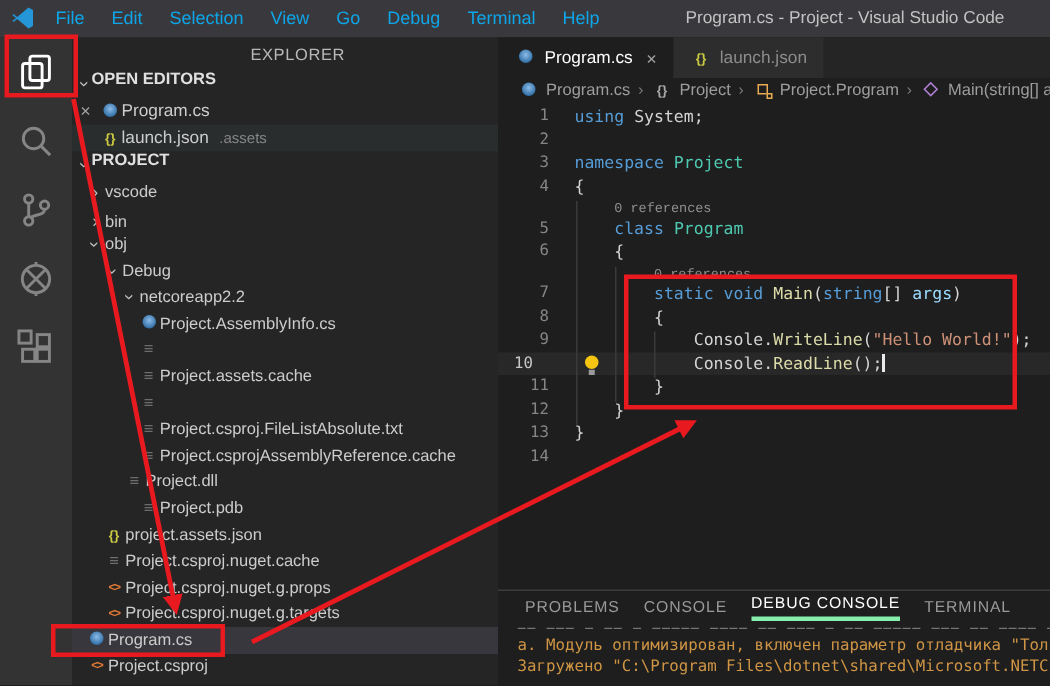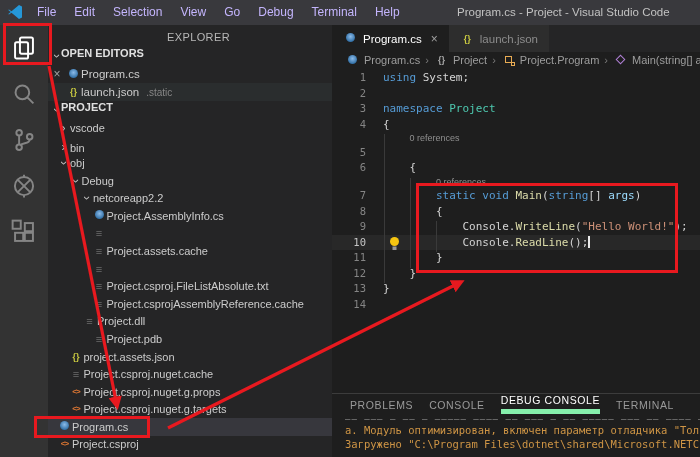--- a/index.html
+++ b/index.html
@@ -4,21 +4,21 @@
 <style>
   * { box-sizing: border-box; margin:0; padding:0; }
   html,body { background:#1e1e1e; }
   body { font-family:"Liberation Sans", sans-serif; }
   #screen { position:relative; width:700px; height:457px; overflow:hidden; background:#1e1e1e; }
 
   
   #titlebar { position:absolute; left:0; top:0; width:700px; height:25px; background:#39393d; }
   #vscode-logo { position:absolute; left:8px; top:4px; }
   #menubar { position:absolute; left:28px; top:0; height:25px; display:flex; }
-  .menu-item { line-height:25px; padding:0 9px; font-size:12px; color:#c4b5fd; cursor:default; }
+  .menu-item { line-height:25px; padding:0 9px; font-size:12px; color:#0ea5e9; cursor:default; }
   #win-title { position:absolute; left:457px; top:0; line-height:25px; font-size:11.5px; color:#c2c2c2; white-space:nowrap; }
 
   
   #activitybar { position:absolute; left:0; top:25px; width:48px; height:432px; background:#333333; }
   .act-icon { width:48px; height:46px; display:flex; align-items:center; justify-content:center; color:#858585; }
   .act-icon.active { color:#ffffff; }
   .act-icon svg { stroke:currentColor; fill:none; stroke-width:1.2; }
 
   
   #sidebar { position:absolute; left:48px; top:25px; width:284px; height:432px; background:#252526; overflow:hidden; }
@@ -53,34 +53,34 @@
   .ic-braces { color:#a8a8a8; font-weight:bold; font-size:9px; }
   .cls-ic { display:inline-block; width:7px; height:7px; border:1.5px solid #e8ab53; position:relative; }
   .cls-ic i { position:absolute; right:-4px; bottom:-4px; width:4px; height:4px; border:1.5px solid #e8ab53; background:#1e1e1e; display:block; }
   .mth-ic { display:inline-block; width:7px; height:7px; border:1.5px solid #b180d7; transform:rotate(45deg); }
 
   #code { position:relative; padding-top:2px; font-family:"DejaVu Sans Mono", monospace; font-size:11px; }
   .code-row { display:flex; height:15.5px; line-height:15.5px; }
   .code-row.lens-row { height:12.5px; line-height:12.5px; }
   .code-row.current { background:#282828; }
   .ln { width:34px; flex:none; text-align:right; color:#858585; font-size:10.5px; }
-  .ln.cur { color:#c6c6c6; }
+  .ln.cur { color:#c6c6c6;text-align:center; }
   .ct { white-space:pre; padding-left:17px; }
   .tk-k{color:#569cd6} .tk-ty{color:#4ec9b0} .tk-fn{color:#dcdcaa}
   .tk-pa{color:#9cdcfe} .tk-s{color:#ce9178} .tk-p{color:#d4d4d4}
-  .tk-lens { font-family:Liberation Sans, sans-serif; font-size:9px; color:#8f8f8f; }
+  .tk-lens { font-family:Liberation Mono, monospace; font-size:9px; color:#8f8f8f; }
   .cursor { display:inline-block; width:1.5px; height:12px; background:#eaeaea; vertical-align:-2px; }
   .indent-guide { position:absolute; width:1px; background:#3a3a3a; }
   #lightbulb { position:absolute; left:56px; top:211px; }
 
   
   #panel { position:absolute; left:332px; top:393px; width:368px; height:64px; background:#1e1e1e; border-top:1px solid #3c3c3c; }
   #panel-tabs { height:20px; display:flex; gap:16px; padding-left:18px; align-items:flex-end; }
   .ptab { font-size:10.5px; letter-spacing:0.6px; color:#9a9a9a; padding-bottom:3px; }
-  .ptab.active { color:#ffffff; border-bottom:5px solid #86efac; }
+  .ptab.active { color:#ffffff; border-bottom:3px solid #86efac; }
   #console { padding:2px 0 0 13px; font-family:"DejaVu Sans Mono", monospace; font-size:10.5px; line-height:14px; color:#cf9545; white-space:nowrap; overflow:hidden; }
   .console-clipped { height:7px; line-height:7px; overflow:hidden; color:#8f8f8f; font-size:9px; letter-spacing:1px; }
 
   
   .anno-box { position:absolute; border:3px solid #e8191f; z-index:55; pointer-events:none; }
   #anno-svg { position:absolute; left:0; top:0; z-index:60; pointer-events:none; }
 </style>
 </head>
 <body>
 
@@ -152,21 +152,21 @@
     <div id="oe-list">
         <div class="oe-row">
           <span class="oe-action">×</span>
           <span class="fic ic-csharp"><i class="dot-cs"></i></span>
           <span>Program.cs</span>
         </div>
         <div class="oe-row hl">
           <span class="oe-action"></span>
           <span class="fic ic-json">{}</span>
           <span>launch.json</span>
-          <span class="oe-suffix">.static</span>
+          <span class="oe-suffix">.assets</span>
         </div>
       </div>
     <div class="sect-header">
       <span class="sect-chev chev open">›</span>
       <span>PROJECT</span>
     </div>
     <div id="project-tree">
         <div class="tree-row" style="padding-left: 9px;">
           <span class="chev">›</span>
           <span>vscode</span>
@@ -293,20 +293,21 @@
         <div class="code-row">
           <span class="ln">4</span>
           <span class="ct"><span class="tk-p">{</span></span>
         </div>
         <div class="code-row lens-row">
           <span class="ln"></span>
           <span class="ct"><span class="tk-p">    </span><span class="tk-lens">0 references</span></span>
         </div>
         <div class="code-row">
           <span class="ln">5</span>
+          <span class="ct"><span class="tk-p">    </span><span class="tk-k">class </span><span class="tk-ty">Program</span></span>
         </div>
         <div class="code-row">
           <span class="ln">6</span>
           <span class="ct"><span class="tk-p">    {</span></span>
         </div>
         <div class="code-row lens-row">
           <span class="ln"></span>
           <span class="ct"><span class="tk-p">        </span><span class="tk-lens">0 references</span></span>
         </div>
         <div class="code-row">

